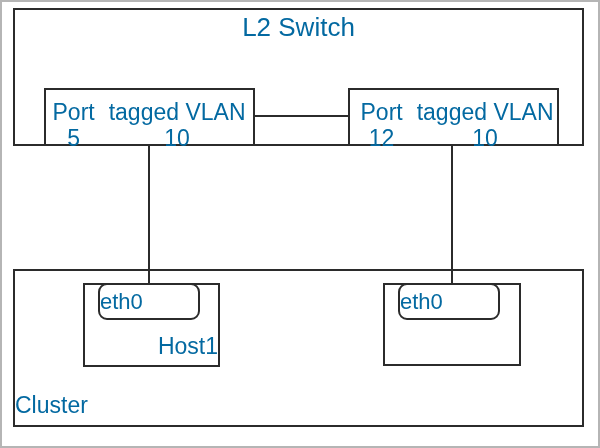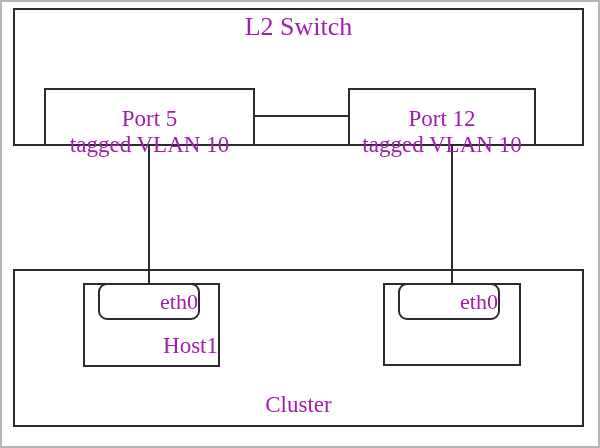--- a/index.html
+++ b/index.html
@@ -1,43 +1,43 @@
 <!DOCTYPE html>
 <html><head>
 <meta charset="utf-8">
 <style>
   html,body{margin:0;padding:0;background:#fff;}
   .canvas{
     position:relative;width:600px;height:448px;background:#fff;overflow:hidden;
-    font-family:Liberation Serif, serif;color:#a21caf;
+    font-family:Liberation Sans, sans-serif;color:#0369a1;
   }
   .frame{position:absolute;inset:0;border:2px solid #b5b5b5;z-index:20;pointer-events:none;}
   .line{position:absolute;background:#2b2b2b;z-index:1;}
   .hlink{left:253px;top:115px;width:97px;height:2px;}
   .vlink1{left:148px;top:144px;width:2px;height:142px;}
   .vlink2{left:451px;top:144px;width:2px;height:142px;}
   .box{position:absolute;border:2px solid #2b2b2b;box-sizing:border-box;}
   .switch{left:13px;top:8px;width:571px;height:138px;z-index:2;background:transparent;}
   .switch-label{position:absolute;left:0;right:0;top:2px;text-align:center;
     font-size:26px;line-height:30px;}
-  .port{background:#fff;display:flex;flex-direction:column;justify-content:flex-start;
+  .port{background:#fff;display:flex;flex-direction:row;justify-content:flex-start;
     align-items:center;font-size:23px;line-height:26px;text-align:center;padding-top:16px;}
   .port5{left:29px;top:78px;width:211px;height:58px;}
-  .port12{left:333px;top:78px;width:188px;height:58px;}
+  .port12{left:333px;top:78px;width:211px;height:58px;}
   .cluster{left:13px;top:269px;width:571px;height:158px;z-index:2;background:transparent;}
-  .cluster-label{position:absolute;left:0;right:0;top:121px;text-align:center;
+  .cluster-label{position:absolute;left:0;right:0;top:121px;
     font-size:23px;line-height:26px;}
   .host{background:#fff;}
   .host1{left:68px;top:12px;width:137px;height:84px;}
   .host2{left:368px;top:12px;width:138px;height:83px;}
   .host-label{position:absolute;left:0;right:0;top:48px;text-align:right;
     font-size:23px;line-height:26px;}
   .eth{position:absolute;left:13px;top:-2px;width:102px;height:37px;background:#fff;
     border:2px solid #2b2b2b;border-radius:9px;box-sizing:border-box;
-    display:flex;align-items:center;justify-content:flex-end;font-size:22px;line-height:24px;}
+    display:flex;align-items:center;justify-content:flex-start;font-size:22px;line-height:24px;}
 </style>
 </head>
 <body>
 
 <div class="canvas">
 
   <div class="line hlink"></div>
   <div class="line vlink1"></div>
   <div class="line vlink2"></div>
 

